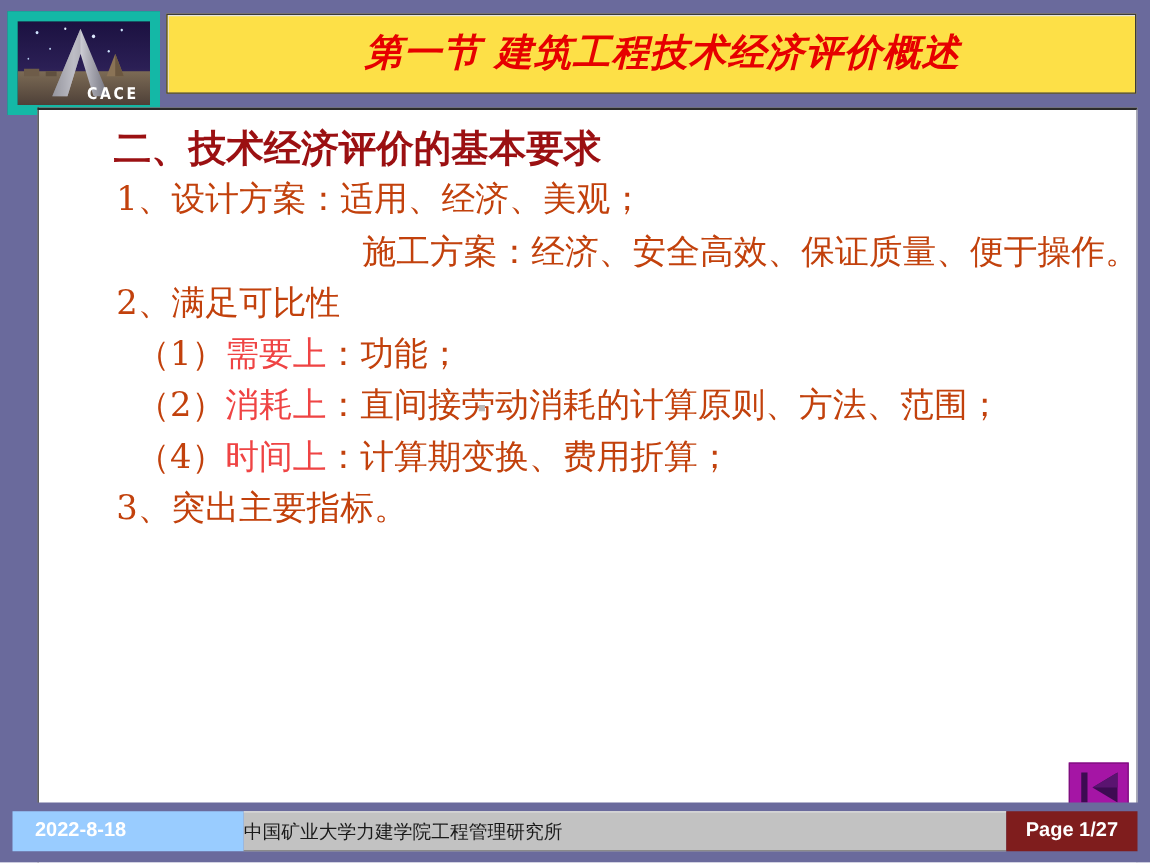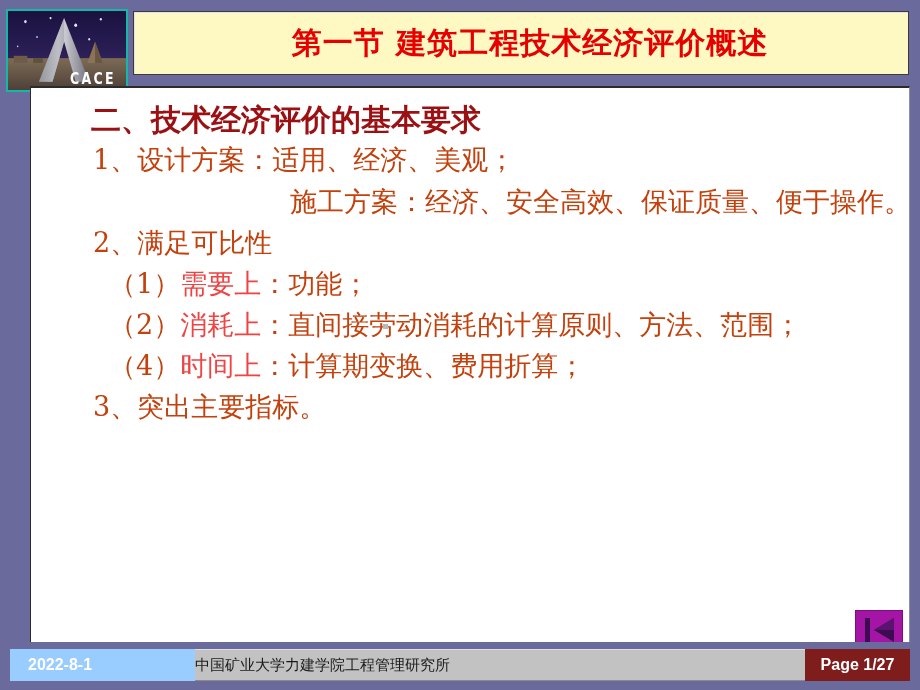--- a/index.html
+++ b/index.html
@@ -33,40 +33,41 @@
     height: 86px;
     background: #6a6a9c;
   }
 
   #logo {
     position: absolute;
     left: 6px;
     top: 9px;
     width: 122px;
     height: 83px;
-    border: 2px solid #14b8a6;
+    border: 8px solid #14b8a6;
     box-sizing: border-box;
     overflow: hidden;
     background: #0f766e;
   }
   #logo svg { display: block; width: 100%; height: 100%; }
 
   #title-panel {
     position: absolute;
     left: 133px;
     top: 11px;
     width: 776px;
     height: 64px;
-    background: #fef9c3;
+    background: #fde047;
     border: 1px solid #3a3a3a;
     box-sizing: border-box;
     box-shadow: inset 1px 1px 0 #e2e2e2;
     display: flex;
     align-items: center;
     justify-content: center;
+    font-style: italic;
   }
   #title-text {
     color: #e60000;
     font-family: "DejaVu Serif", "Liberation Serif", serif;
     font-size: 30px;
     font-weight: 700;
     letter-spacing: 1px;
     white-space: nowrap;
     line-height: 1;
     padding-left: 18px;
@@ -289,21 +290,21 @@
   <div id="nav-first-button">
     <svg width="46" height="38" viewBox="0 0 46 38">
       <rect x="9" y="7" width="5" height="24" fill="#3d0b52"></rect>
       <polygon points="38,7 38,31 18,19" fill="#3d0b52"></polygon>
       <polygon points="38,7 18,19 38,19" fill="#5a1470"></polygon>
     </svg>
   </div>
 
   <div id="footer">
     <div id="footer-inner">
-      <div id="footer-date">2022-8-1</div>
+      <div id="footer-date">2022-8-18</div>
       <div id="footer-center">
         <span id="footer-center-text">中国矿业大学力建学院工程管理研究所</span>
       </div>
       <div id="footer-page">Page 1/27</div>
     </div>
   </div>
 
 </div>
 
 </body></html>

